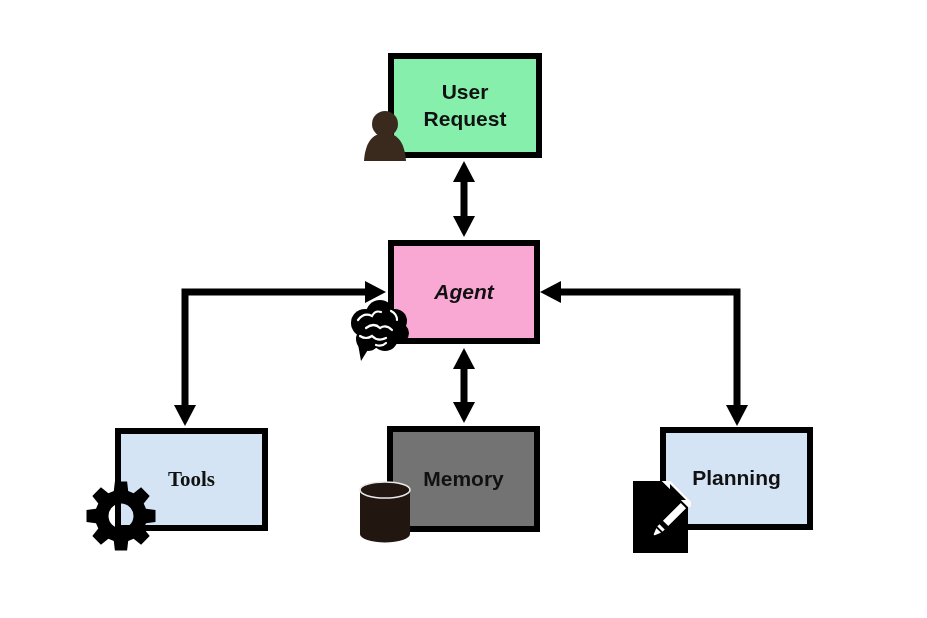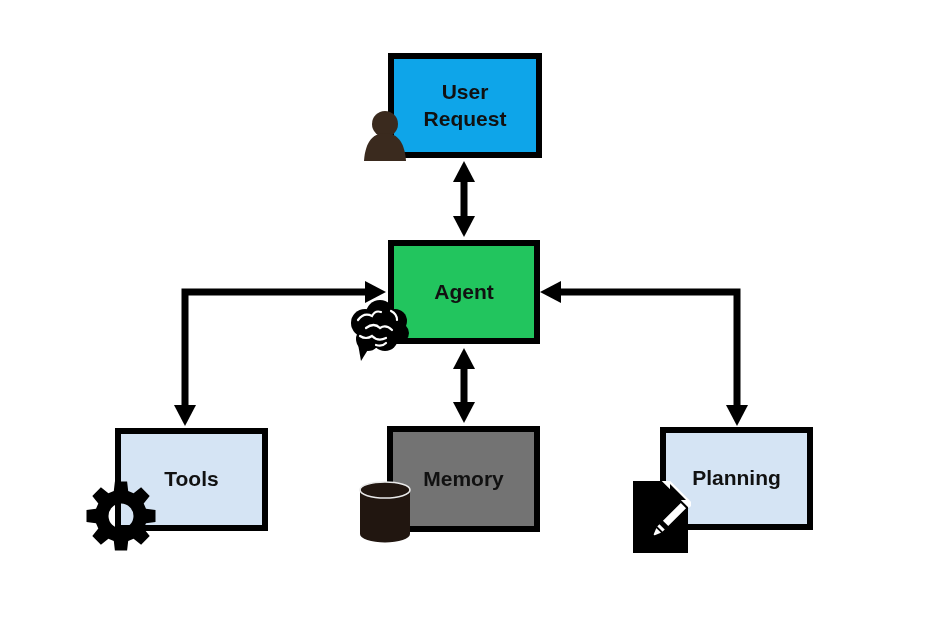--- a/index.html
+++ b/index.html
@@ -28,29 +28,29 @@
   #icon-docpen   { left:633px; top:481px; }
   #arrow-layer { position:absolute; left:0; top:0; z-index:3; pointer-events:none; }
   .arrow-line { stroke:#000; stroke-width:7; fill:none; stroke-linejoin:miter; }
   .arrow-head { fill:#000; stroke:none; }
 </style>
 </head>
 <body>
 
 <div class="canvas">
 
-  <div class="node" id="node-user-request" style="background: #0ea5e9;">
+  <div class="node" id="node-user-request" style="background: #86efac;">
     <span class="label">User Request</span>
   </div>
 
-  <div class="node" id="node-agent" style="background: #22c55e;">
+  <div class="node" id="node-agent" style="background: #f9a8d4; font-style: italic;">
     <span class="label">Agent</span>
   </div>
 
-  <div class="node" id="node-tools" style="background: rgb(213, 228, 244);">
+  <div class="node" id="node-tools" style="background: rgb(213, 228, 244); font-family: Liberation Serif, serif;">
     <span class="label">Tools</span>
   </div>
 
   <div class="node" id="node-memory" style="background: #737373;">
     <span class="label">Memory</span>
   </div>
 
   <div class="node" id="node-planning" style="background: rgb(213, 228, 244);">
     <span class="label">Planning</span>
   </div>

